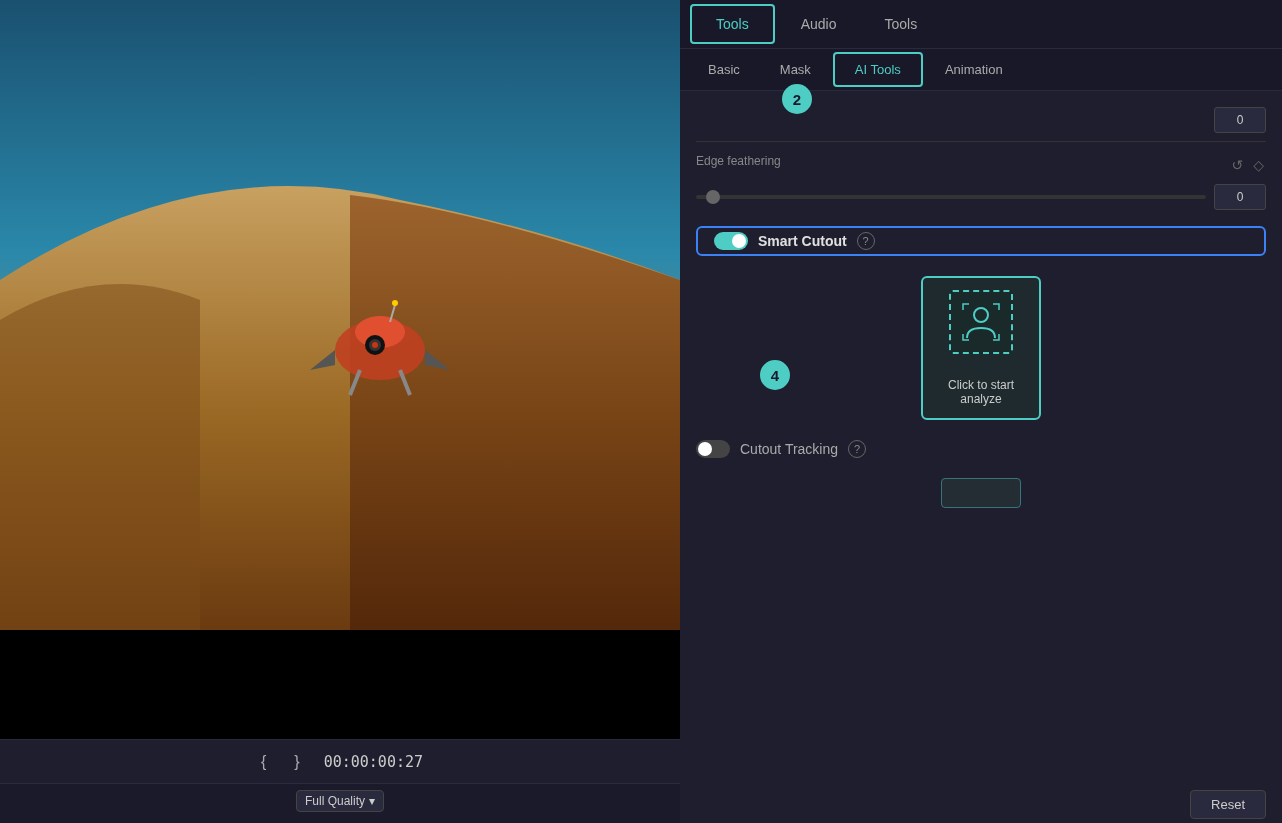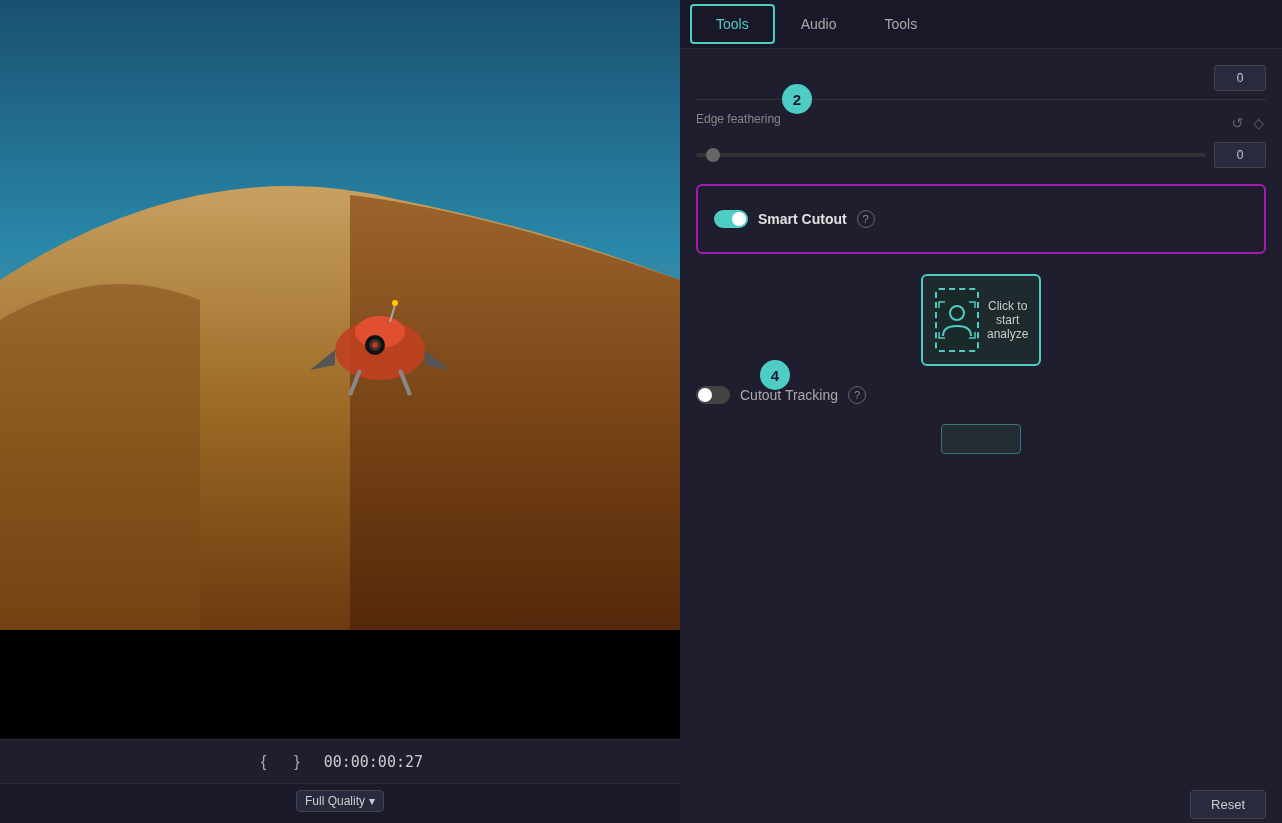--- a/index.html
+++ b/index.html
@@ -216,23 +216,23 @@
       background: none;
       border: none;
       color: #666;
       cursor: pointer;
       font-size: 14px;
       padding: 2px;
     }
 
     
     .smart-cutout-section {
-      border: 2px solid #a21caf;
+      border: 2px solid #3b82f6;
       border-radius: 6px;
-      padding: 24px 16px;
+      padding: 4px 16px;
       margin-bottom: 20px;
       display: flex;
       align-items: center;
       gap: 10px;
       position: relative;
     }
 
     .toggle-switch {
       width: 34px;
       height: 18px;
@@ -283,23 +283,23 @@
       position: relative;
     }
 
     .analyze-btn {
       border: 2px solid #4ecdc4;
       border-radius: 6px;
       background: #1e2a2e;
       padding: 12px;
       cursor: pointer;
       display: flex;
-      flex-direction: row;
-      align-items: center;
-      gap: 8px;
+      flex-direction: column;
+      align-items: center;
+      gap: 24px;
       width: 120px;
     }
 
     .analyze-icon {
       width: 64px;
       height: 64px;
       background: #1a2a2a;
       border: 2px dashed #4ecdc4;
       border-radius: 4px;
       display: flex;
@@ -464,20 +464,26 @@
   </div>
 
   <div class="right-panel" style="position:relative;">
 
     <div class="top-tabs">
       <button class="top-tab active">Tools</button>
       <button class="top-tab">Audio</button>
       <button class="top-tab">Tools</button>
     </div>
 
+    <div class="sub-tabs">
+      <button class="sub-tab">Basic</button>
+      <button class="sub-tab">Mask</button>
+      <button class="sub-tab active">AI Tools</button>
+      <button class="sub-tab">Animation</button>
+    </div>
 
     <div class="panel-content">
 
       <div style="display:flex; justify-content:flex-end; margin-bottom:8px;">
         <div class="value-box">0</div>
       </div>
 
       <div class="divider"></div>
 
       <div class="slider-section">

